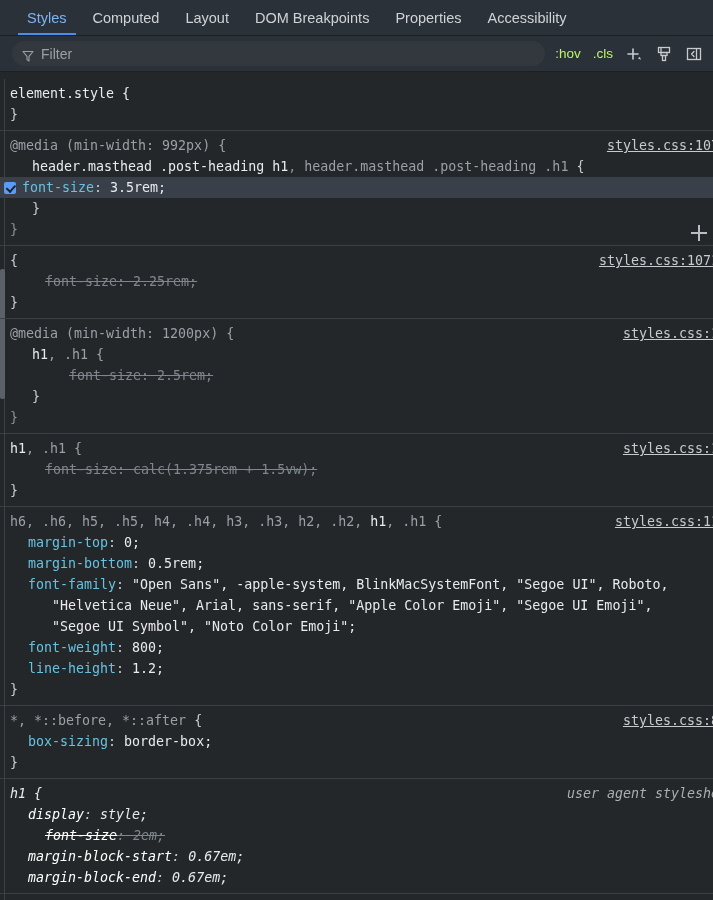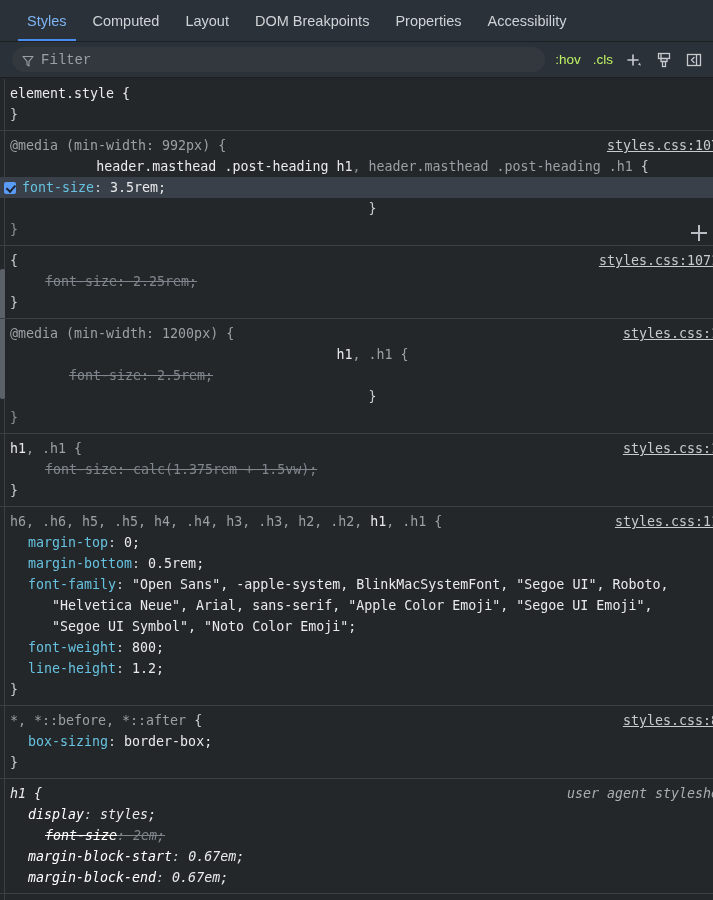--- a/index.html
+++ b/index.html
@@ -7,21 +7,21 @@
     margin: 0; padding: 0;
     width: 713px; height: 900px;
     background: #242729;
     font-family: "Liberation Sans", sans-serif;
     overflow: hidden;
   }
   .panel { width: 713px; height: 900px; position: relative; background: #242729; overflow: hidden; }
 
   
   .tabbar {
-    height: 42px; background: #2b3138;
+    height: 36px; background: #2b3138;
     display: flex; align-items: stretch;
     padding-left: 14px;
     border-bottom: 1px solid #1c2023;
     position: relative;
   }
   .tab {
     display: flex; align-items: center;
     padding: 0 13px;
     font-size: 14.5px; color: #cfd3d7;
     white-space: nowrap; position: relative;
@@ -41,21 +41,20 @@
     padding: 0 8px 0 12px; gap: 8px;
     border-bottom: 1px solid #1c2023;
   }
   .filter-pill {
     flex: 1; height: 25px;
     background: #33383e;
     border-radius: 13px;
     display: flex; align-items: center;
     padding: 0 10px; gap: 7px;
     min-width: 0;
-    font-family: Liberation Mono, monospace;
   }
   .funnel { width: 12px; height: 12px; flex: 0 0 auto; }
   .filter-placeholder { font-size: 14px; color: #9aa0a6; }
   .tb-text {
     font-size: 13.5px; color: #bef264;
     padding: 0 2px; cursor: default; white-space: nowrap;
   }
   .tb-icon {
     width: 22px; height: 22px;
     display: flex; align-items: center; justify-content: center;
@@ -130,21 +129,21 @@
   }
   .cbox::after {
     content: "";
     position: absolute;
     left: 3.5px; top: 1px;
     width: 3.5px; height: 7px;
     border: solid #1b2430;
     border-width: 0 2px 2px 0;
     transform: rotate(42deg);
   }
-  .indent1 { padding-left: 32px; text-align: center; }
+  .indent1 { padding-left: 32px; }
   .indent2 { padding-left: 28px; }
   .indent3 { padding-left: 52px; }
 
   .plus-btn {
     position: absolute;
     right: 6px; bottom: 4px;
     width: 16px; height: 16px;
     cursor: pointer;
   }
   .plus-btn::before, .plus-btn::after {
@@ -272,21 +271,21 @@
     <div class="rule">
       <a class="src">styles.css:84</a>
       <div class="line"><span class="sel-dim">*, *::before, *::after</span><span class="punc"> {</span></div>
       <div class="line indent2"><span class="prop">box-sizing</span><span class="punc">: </span><span class="val">border-box;</span></div>
       <div class="line"><span class="punc">}</span></div>
     </div>
 
     <div class="rule ua-rule">
       <span class="src ua">user agent stylesheet</span>
       <div class="line"><span class="sel">h1 {</span></div>
-      <div class="line indent2"><span class="prop">display</span><span class="punc">: </span><span class="val">styles;</span></div>
+      <div class="line indent2"><span class="prop">display</span><span class="punc">: </span><span class="val">style;</span></div>
       <div class="line indent2 inactive"><span class="prop">font-size</span><span>: </span><span>2em;</span></div>
       <div class="line indent2"><span class="prop">margin-block-start</span><span class="punc">: </span><span class="val">0.67em;</span></div>
       <div class="line indent2"><span class="prop">margin-block-end</span><span class="punc">: </span><span class="val">0.67em;</span></div>
 
     </div>
 
   </div>
 </div>
 
 </body></html>

